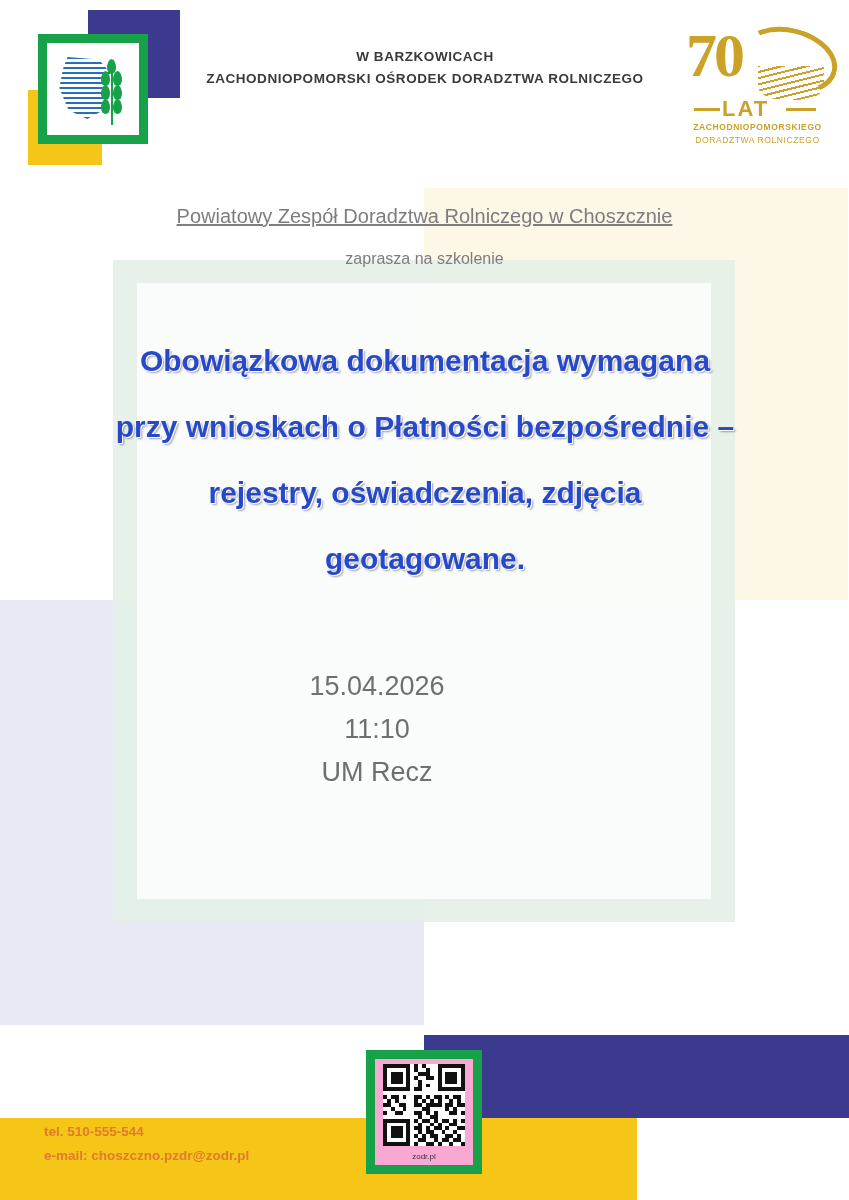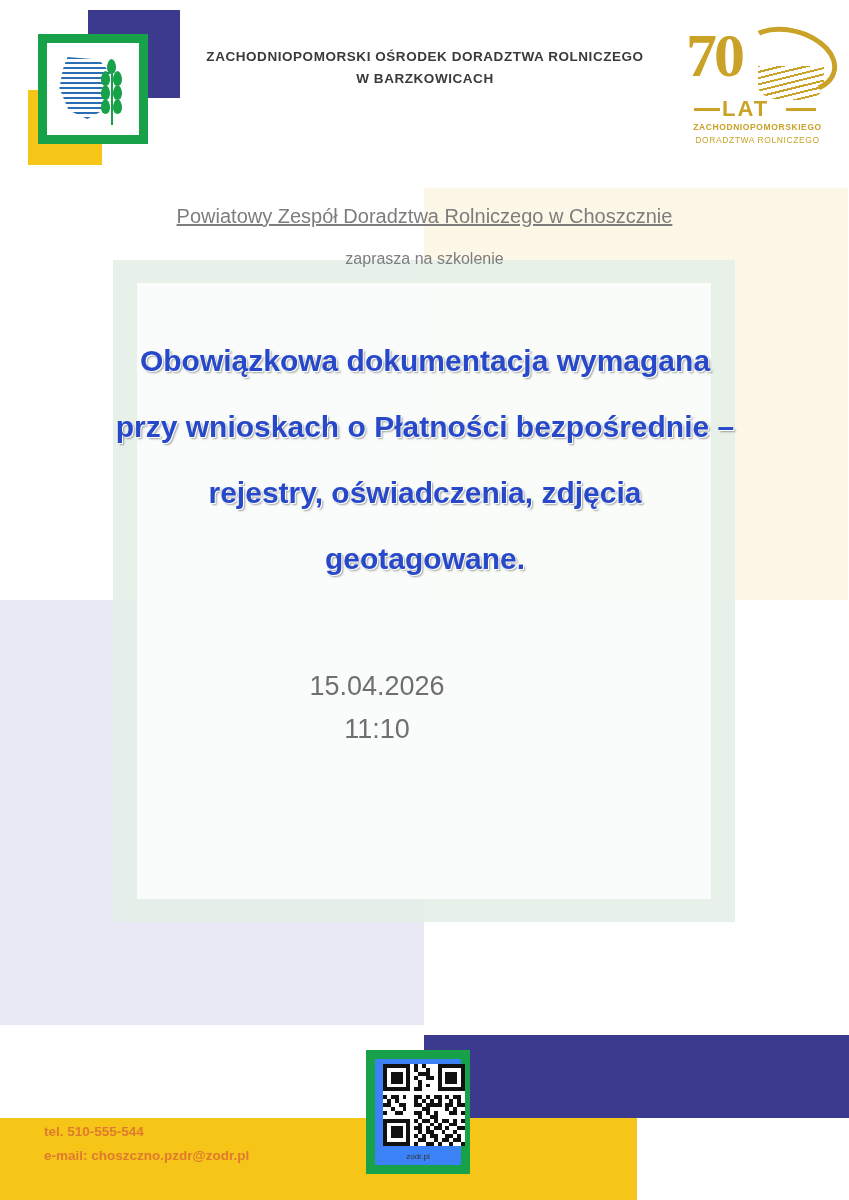--- a/index.html
+++ b/index.html
@@ -59,21 +59,21 @@
   .meta{position:absolute;left:0;top:665px;width:754px;text-align:center;
      font-size:27px;color:#6f6f6f;line-height:43px;}
 
   
   .f-purple{position:absolute;left:424px;top:1035px;width:425px;height:95px;background:#3b3a8f;}
   .f-yellow{position:absolute;left:0;top:1118px;width:849px;height:82px;background:#f5c518;}
   .f-white-r{position:absolute;left:637px;top:1118px;width:212px;height:82px;background:#ffffff;}
 
   .contact{position:absolute;left:44px;top:1120px;font-size:13.5px;font-weight:bold;color:#e07a2f;line-height:24px;}
 
-  .qr-frame{position:absolute;left:366px;top:1050px;width:104px;height:124px;border:9px solid #17a24a;background:#3b82f6;box-sizing:border-box;}
+  .qr-frame{position:absolute;left:366px;top:1050px;width:116px;height:124px;border:9px solid #17a24a;background:#f9a8d4;box-sizing:border-box;}
   .qr{position:absolute;left:8px;top:5px;width:82px;height:82px;}
   .qr-cap{position:absolute;left:0;bottom:4px;width:100%;text-align:center;font-size:8px;color:#333;}
 </style>
 </head>
 <body>
 
 <div class="header">
 
   <div class="logo-mark">
     <div class="lm-purple"></div>
@@ -89,22 +89,22 @@
           <div class="ear-grain" style="left:14px;top:30px;"></div>
           <div class="ear-grain" style="left:2px;top:44px;"></div>
           <div class="ear-grain" style="left:14px;top:44px;"></div>
           <div class="ear-grain" style="left:8px;top:4px;"></div>
         </div>
       </div>
     </div>
   </div>
 
   <div class="header-title">
+    <div>W BARZKOWICACH</div>
     <div>ZACHODNIOPOMORSKI OŚRODEK DORADZTWA ROLNICZEGO</div>
-    <div>W BARZKOWICACH</div>
   </div>
 
   <div class="anniv">
     <div class="anniv-arc"></div>
     <div class="anniv-70">70</div>
     <div class="anniv-field"></div>
     <div class="anniv-dash-l"></div>
     <div class="anniv-dash-r"></div>
     <div class="anniv-lat">LAT</div>
     <div class="anniv-sub1">ZACHODNIOPOMORSKIEGO</div>
@@ -119,20 +119,21 @@
 
 <div class="content">
   <div class="intro1">Powiatowy Zespół Doradztwa Rolniczego w Choszcznie</div>
   <div class="intro2">zaprasza na szkolenie</div>
 
   <div class="headline">Obowiązkowa dokumentacja wymagana przy wnioskach o Płatności bezpośrednie – rejestry, oświadczenia, zdjęcia geotagowane.</div>
 
   <div class="meta">
     <div>15.04.2026</div>
     <div>11:10</div>
+    <div>UM  Recz</div>
   </div>
 </div>
 
 <div class="f-purple"></div>
 <div class="f-yellow"></div>
 <div class="f-white-r"></div>
 
 <div class="contact">
   <div>tel. 510-555-544</div>
   <div>e-mail: choszczno.pzdr@zodr.pl</div>

